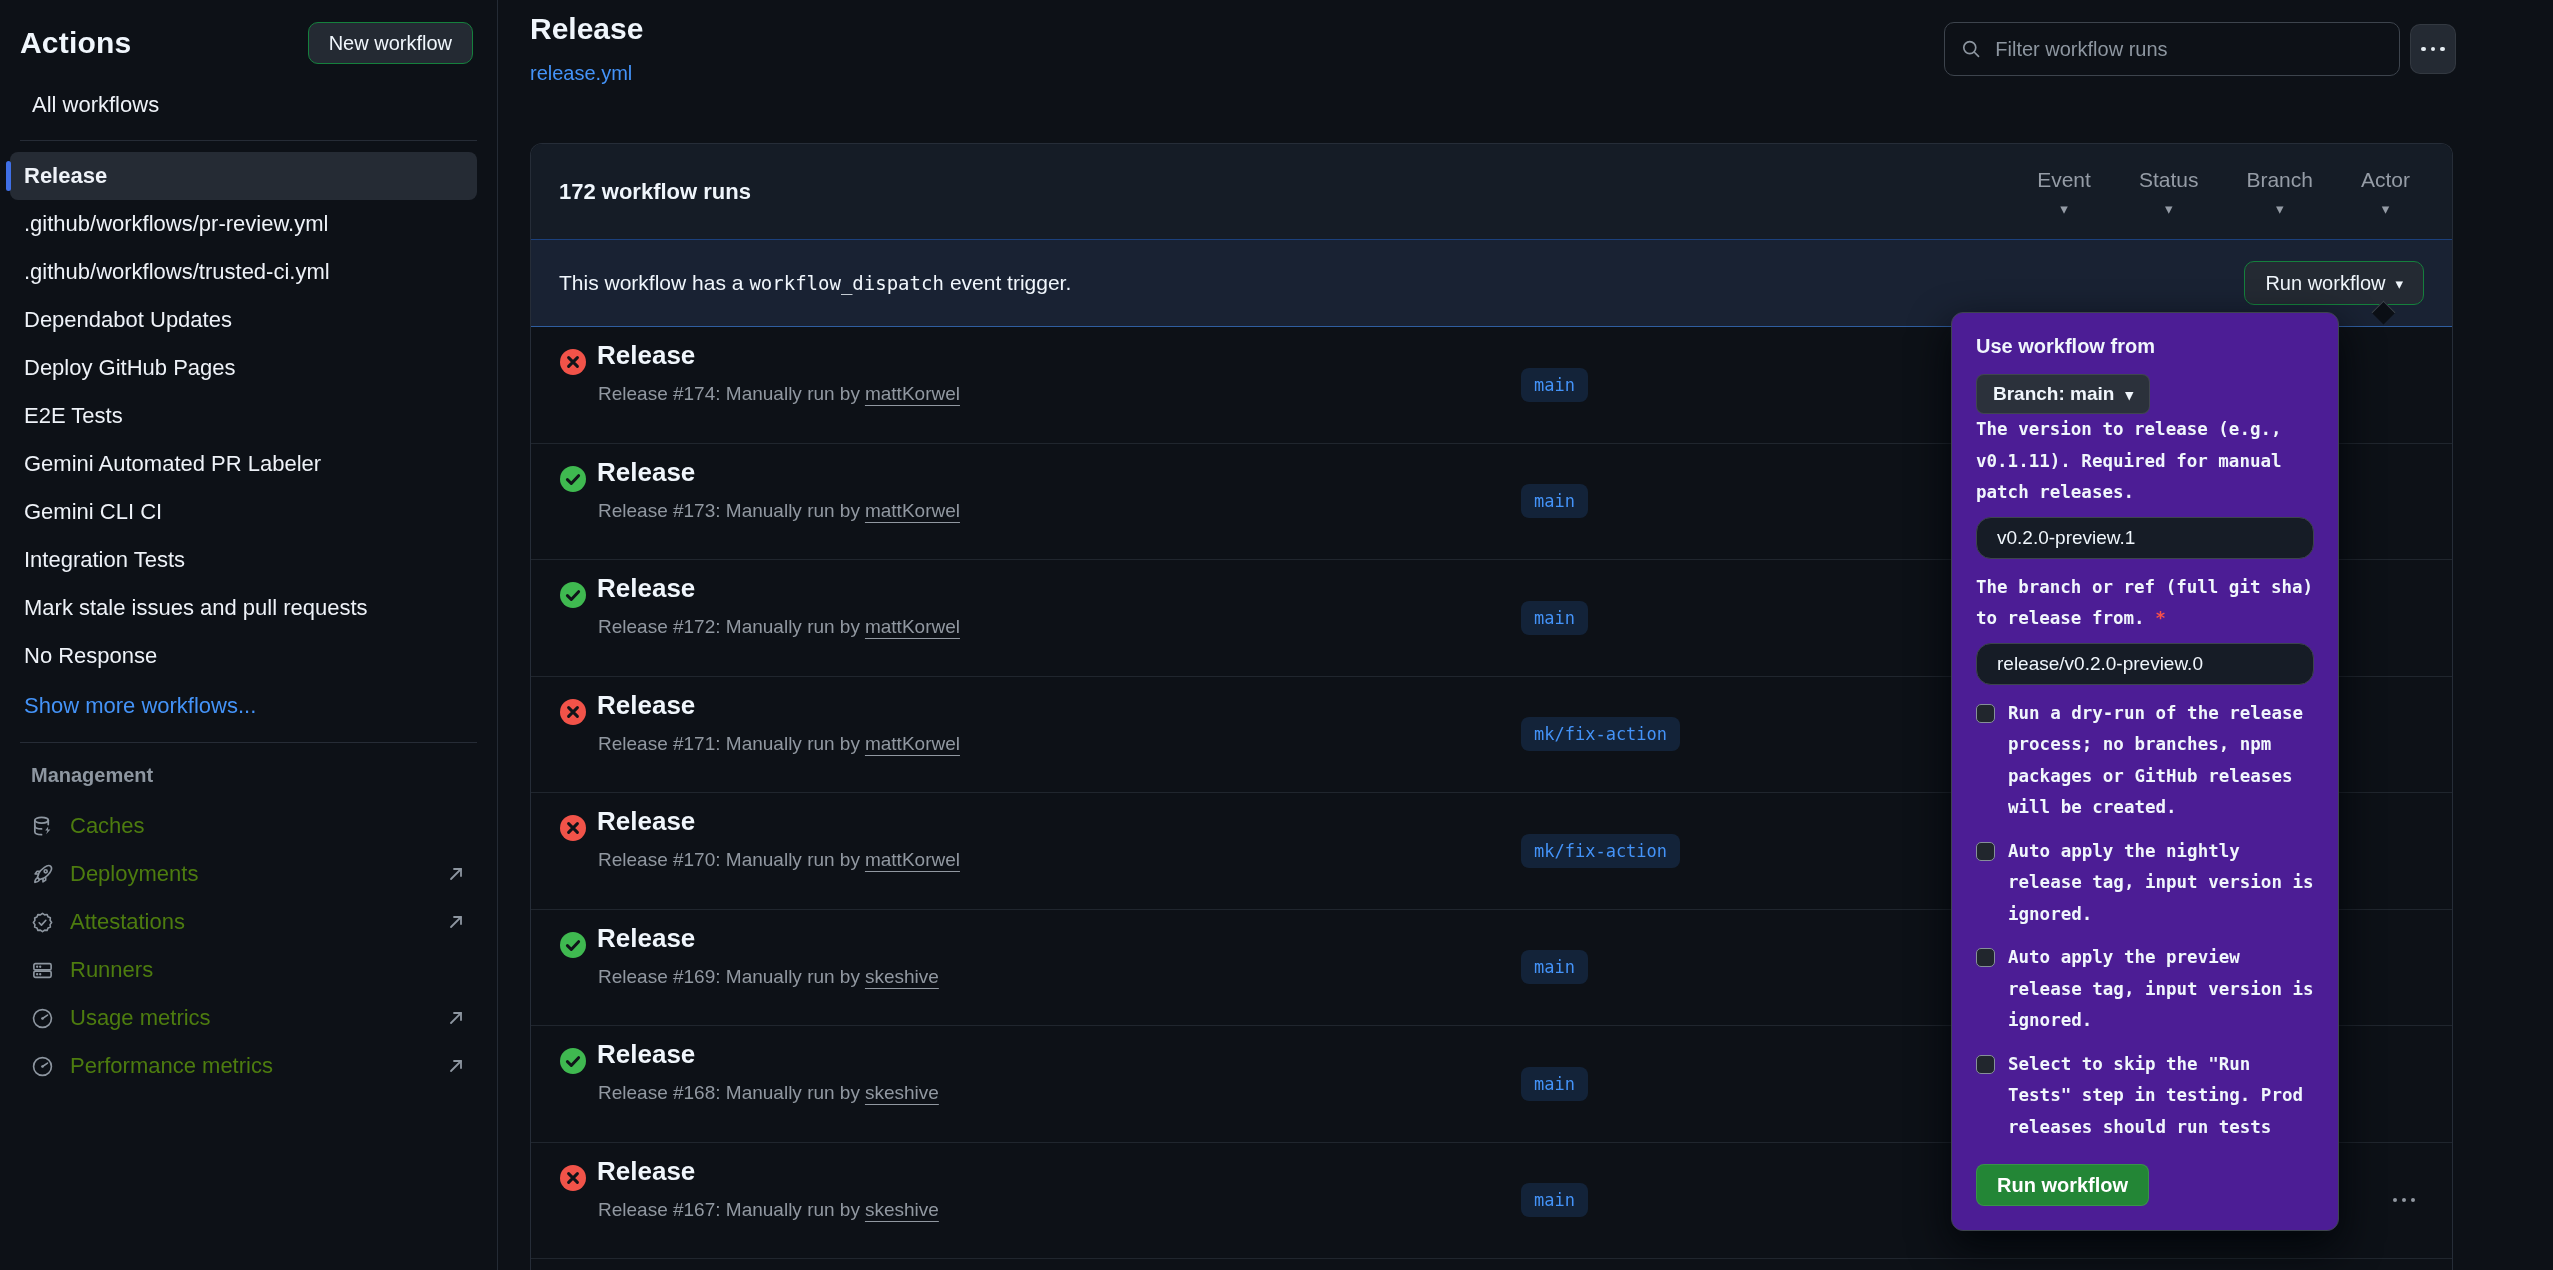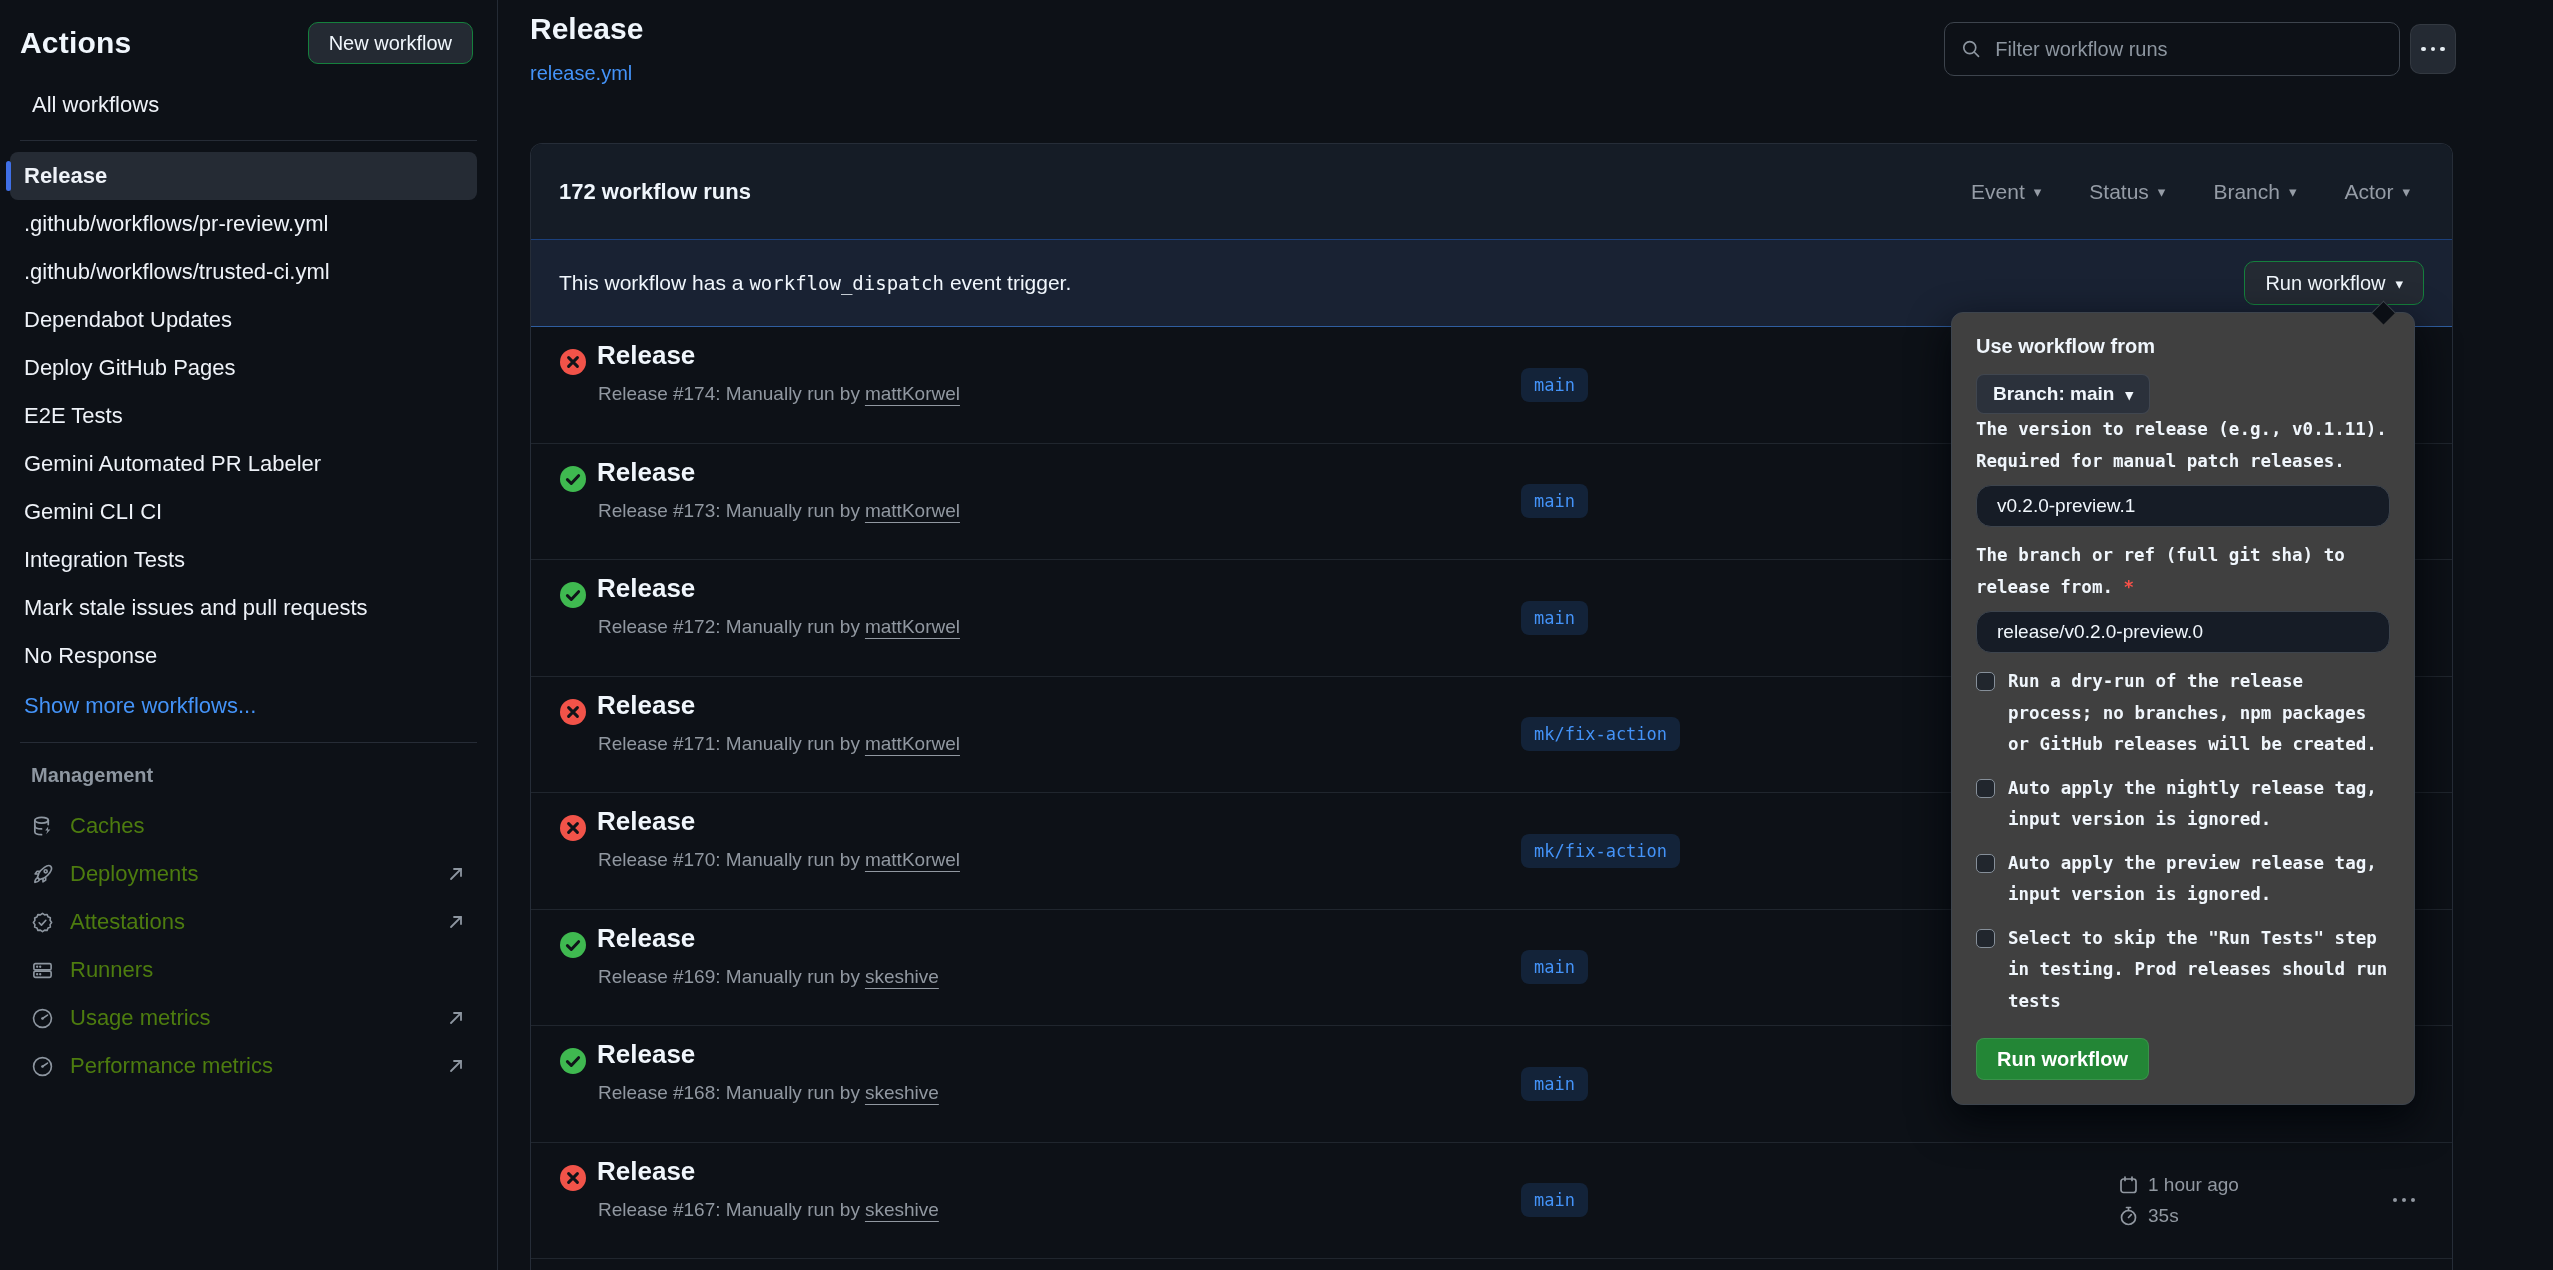--- a/index.html
+++ b/index.html
@@ -46,21 +46,21 @@
   .top-kebab{position:absolute;left:2410px;top:24px;width:46px;height:50px;background:#242a33;border:1px solid rgba(255,255,255,.07);
              border-radius:10px;display:flex;align-items:center;justify-content:center;gap:5px;cursor:pointer;}
   .dot{width:4.5px;height:4.5px;border-radius:50%;background:#e6edf3;}
 
   
   .panel{position:absolute;left:530px;top:143px;width:1923px;height:1127px;background:#0d1117;
          border:1px solid #262d38;border-bottom:none;border-radius:12px 12px 0 0;overflow:hidden;}
   .panel-header{height:95px;background:#151c26;display:flex;align-items:center;padding:0 28px;}
   .runs-count{font-size:22px;font-weight:700;}
   .filters{margin-left:auto;display:flex;gap:48px;padding-right:14px;}
-  .filter-dd{font-size:21px;color:#959ca6;display:flex;align-items:center;gap:9px;cursor:pointer;}
+  .filter-dd{font-size:21px;color:#959ca6;display:flex;align-items:center;gap:9px;cursor:pointer;flex-direction:column;}
   .caret{font-size:15px;line-height:1;}
   .banner{height:88px;background:#192233;border-top:1px solid rgba(31,111,235,.4);border-bottom:1px solid #2f5ea0;
           display:flex;align-items:center;padding:0 28px;}
   .banner-text{font-size:21px;color:#f0f6fc;}
   .banner-code{font-family:"DejaVu Sans Mono",monospace;font-size:19px;padding:0 6px;}
   .run-wf-btn{margin-left:auto;height:44px;}
 
   .run-row{position:relative;height:116.5px;border-bottom:1px solid #20262e;}
   .run-status{position:absolute;left:28px;top:21px;width:28px;height:28px;}
   .run-status svg{display:none;width:28px;height:28px;}
@@ -71,21 +71,21 @@
   .run-actor{color:#9198a1;text-decoration:underline;text-underline-offset:5px;margin-left:5px;cursor:pointer;}
   .branch-badge{position:absolute;left:990px;top:50%;transform:translateY(-50%);
                 font-family:"DejaVu Sans Mono",monospace;font-size:17px;color:#4493f8;
                 background:rgba(56,139,253,.15);padding:7px 13px;border-radius:8px;cursor:pointer;}
   .run-meta{position:absolute;left:1587px;top:50%;transform:translateY(-50%);display:flex;flex-direction:column;gap:9px;}
   .meta-line{display:flex;align-items:center;gap:9px;font-size:19px;color:#9198a1;}
   .run-kebab{position:absolute;left:1862px;top:50%;transform:translateY(-50%);display:flex;gap:5px;cursor:pointer;}
   .run-kebab .dot{background:#9198a1;width:4px;height:4px;}
 
   
-  .popup{position:absolute;left:1951px;top:312px;width:464px;background:#404040;border:1px solid #3d444d;
+  .popup{position:absolute;left:1951px;top:312px;width:388px;background:#4c1d95;border:1px solid #3d444d;
          border-radius:12px;box-shadow:0 16px 40px rgba(1,4,9,.9);padding:22px 24px 24px;z-index:5;}
   .popup::before{content:'';position:absolute;top:-9px;left:423px;width:16px;height:16px;background:#0b0f15;
                  border-left:1px solid #3d444d;border-top:1px solid #3d444d;transform:rotate(45deg);}
   .popup-title{font-size:20px;font-weight:700;margin-bottom:16px;}
   .branch-btn{height:40px;padding:0 16px;background:#2b313b;border:1px solid rgba(255,255,255,.1);border-radius:8px;
               color:#f0f6fc;font-size:19px;font-weight:700;display:inline-flex;align-items:center;gap:11px;cursor:pointer;}
   .mono-label{font-family:"DejaVu Sans Mono",monospace;font-weight:700;font-size:17.5px;line-height:31.5px;color:#f0f6fc;}
   .req{color:#f85149;}
   .field{height:42px;border:1px solid #3d444d;border-radius:15px;background:#161c26;display:flex;align-items:center;
          padding:0 18px;margin:8px 0 13px;}

